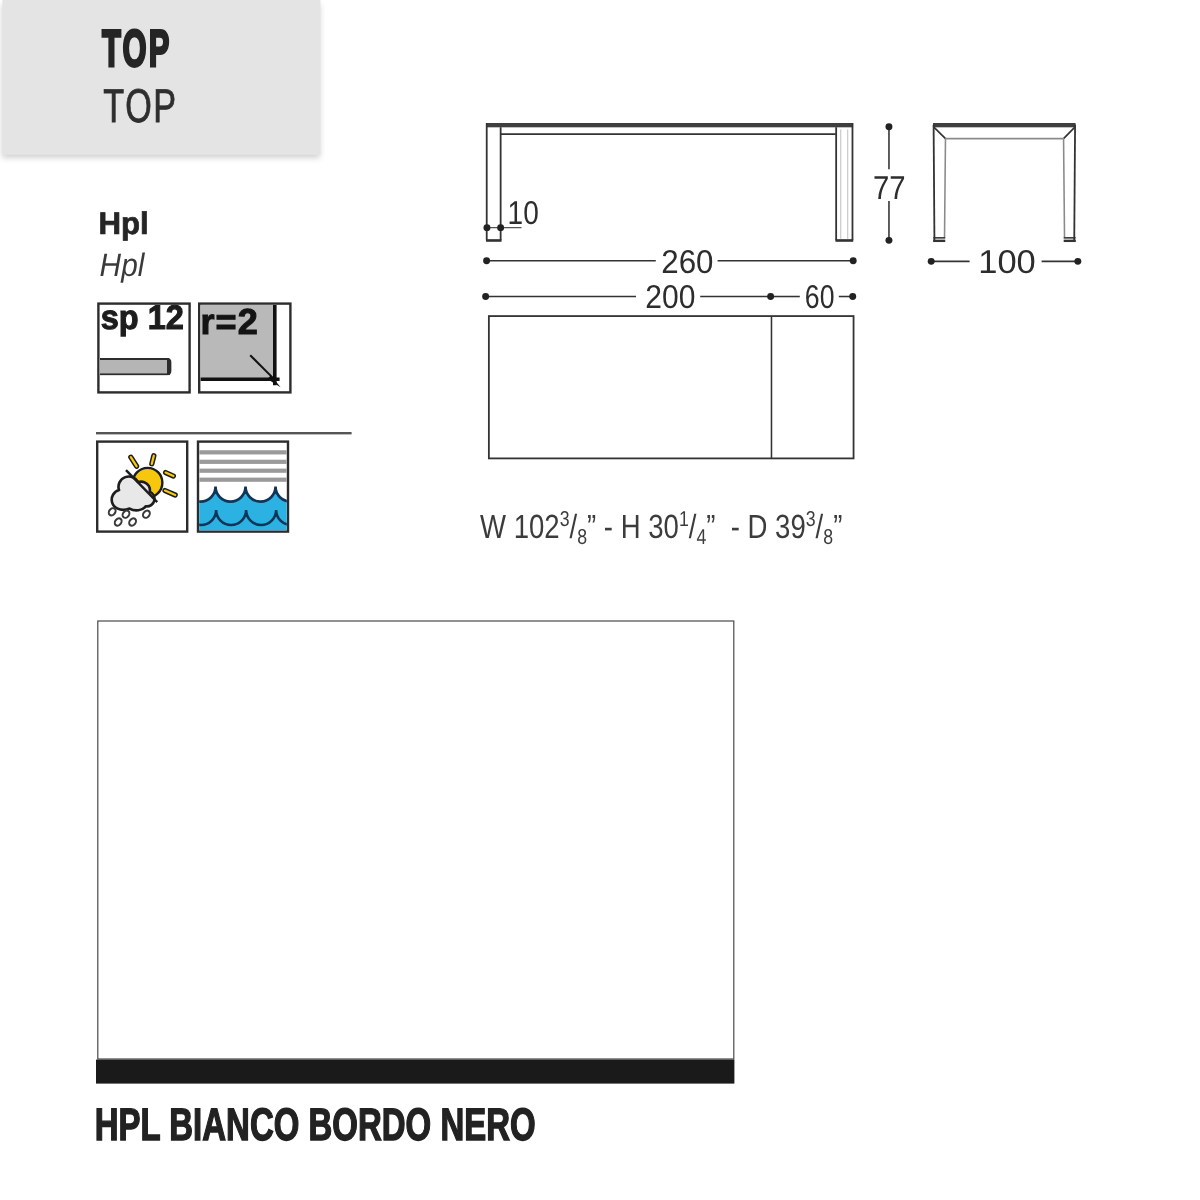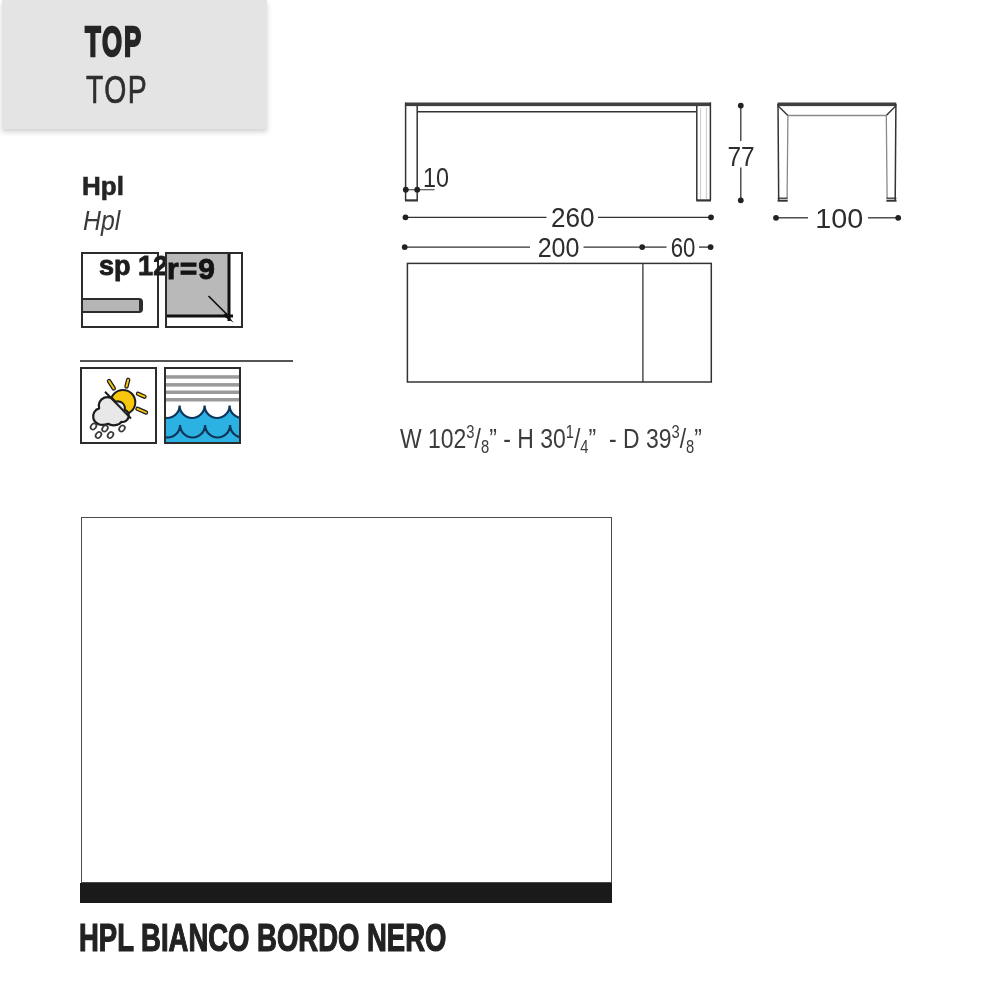--- a/index.html
+++ b/index.html
@@ -18,35 +18,35 @@
 <div class="abs" style="left:85px;top:20px;font-size:43px;font-weight:bold;color:#252525;line-height:1;"><span class="cond" style="transform:scaleX(0.60);letter-spacing:3px;-webkit-text-stroke:2.3px #252525;">TOP</span></div>
 
 <div class="abs" style="left:85.5px;top:69.8px;font-size:39.5px;color:#2e2e2e;line-height:1;"><span class="cond" style="transform:scaleX(0.719);letter-spacing:2px;-webkit-text-stroke:0.7px #2e2e2e;">TOP</span></div>
 
 <div class="abs" style="left:82px;top:172.7px;font-size:26px;font-weight:bold;color:#252525;line-height:1;-webkit-text-stroke:0.6px #252525;">Hpl</div>
 
 <div class="abs" style="left:83px;top:207.5px;font-size:27px;font-style:italic;color:#3a3a3a;line-height:1;"><span class="cond" style="transform:scaleX(0.92);">Hpl</span></div>
 
 <div class="abs" style="left:81px;top:252px;width:78px;height:76px;border:2px solid #2c2c2c;box-sizing:border-box;background:#fff;"></div>
 
-<div class="abs" style="left:83.5px;top:250.8px;font-size:28.5px;font-weight:bold;color:#1d1d1d;line-height:1;margin-left:15px;"><span class="cond" style="transform:scaleX(0.95);-webkit-text-stroke:0.9px #1d1d1d;">sp 12</span></div>
+<div class="abs" style="left:83.5px;top:250.8px;font-size:28.5px;font-weight:bold;color:#1d1d1d;line-height:1;"><span class="cond" style="transform:scaleX(0.95);-webkit-text-stroke:0.9px #1d1d1d;">sp 12</span></div>
 
 <div class="abs" style="left:83px;top:298px;width:60px;height:15px;background:#b5b5b5;border:2px solid #2c2c2c;border-left:none;border-right-width:4px;border-radius:0 4px 4px 0;box-sizing:border-box;"></div>
 
 <div class="abs" style="left:165px;top:252px;width:78px;height:76px;border:2px solid #2c2c2c;box-sizing:border-box;background:#fff;"></div>
 
 <svg class="abs" style="left:167px;top:254px;" width="74" height="72" viewBox="0 0 74 72">
   <rect x="0" y="0" width="63" height="63" fill="#b9b9b9"></rect>
   <line x1="62" y1="0" x2="62" y2="67" stroke="#111" stroke-width="3"></line>
   <line x1="0" y1="62" x2="66" y2="62" stroke="#111" stroke-width="3"></line>
   <line x1="41.5" y1="42" x2="61" y2="61.5" stroke="#111" stroke-width="1.7"></line>
   <path d="M66.8,68.8 L55.8,61.8 L58.8,58.8 Z" fill="#111"></path>
 </svg>
 
-<div class="abs" style="left:167px;top:253.5px;font-size:30px;font-weight:bold;color:#141414;line-height:1;letter-spacing:1px;-webkit-text-stroke:0.9px #141414;">r=9</div>
+<div class="abs" style="left:167px;top:253.5px;font-size:30px;font-weight:bold;color:#141414;line-height:1;letter-spacing:1px;-webkit-text-stroke:0.9px #141414;">r=2</div>
 
 <div class="abs" style="left:79.5px;top:360.3px;width:213px;height:1.3px;background:#555;"></div>
 
 <div class="abs" style="left:79.5px;top:366.7px;width:77px;height:77px;border:2px solid #2c2c2c;box-sizing:border-box;background:#fff;"></div>
 
 <svg class="abs" style="left:81.5px;top:368.7px;" width="73" height="73" viewBox="0 0 73 73">
 
   <g stroke="#1d1d1d" stroke-width="4.4" stroke-linecap="round">
     <line x1="27" y1="12" x2="31.8" y2="19.5"></line>
     <line x1="46.2" y1="10.8" x2="44.5" y2="17.5"></line>

